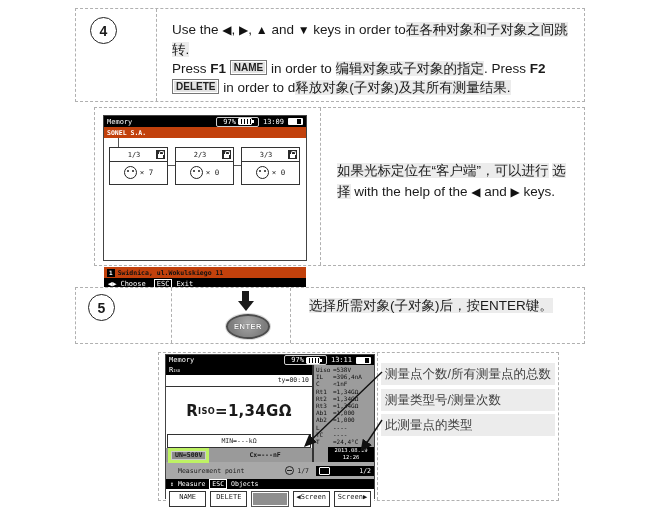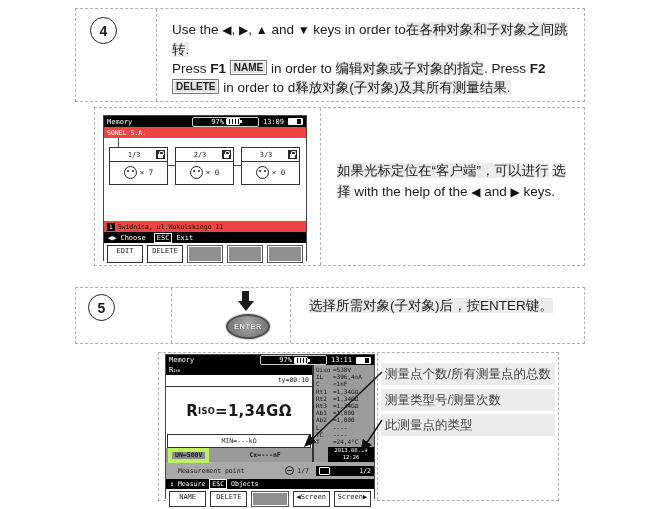--- a/index.html
+++ b/index.html
@@ -16,27 +16,27 @@
           box-shadow:0 0 0 1px #fff inset;}
   .stept{font-size:13.5px;line-height:19px;}
   b{font-weight:bold;}
 
   
   .scr{position:absolute;border:1px solid #444;background:#fff;
        font-family:"DejaVu Sans Mono",monospace;}
   .sbar{background:#000;color:#fff;display:flex;align-items:center;padding:0 3px;gap:4px;}
   .sbar .sp{flex:1;}
   .cell97{display:inline-flex;align-items:center;gap:2px;border:1px solid #cfcfcf;border-radius:2px;
-          padding:0 18px;height:8px;}
+          padding:0 6px;height:8px;}
   .batt{display:inline-block;width:12px;height:5px;border:1px solid #fff;border-radius:1px;position:relative;
         background:repeating-linear-gradient(90deg,#fff 0 2px,transparent 2px 3px);}
   .batt::after{content:"";position:absolute;right:-3px;top:1px;width:2px;height:3px;background:#fff;}
   .batt2{display:inline-block;width:15px;height:7px;background:#fff;border-radius:1px;position:relative;}
   .batt2::after{content:"";position:absolute;right:2px;top:1px;width:4px;height:5px;background:#000;}
-  .gbar{background:#ef4444;display:flex;align-items:center;padding:0 3px;gap:3px;}
+  .gbar{background:#c2410c;display:flex;align-items:center;padding:0 3px;gap:3px;font-weight:bold;}
   .kbar{background:#000;color:#fff;display:flex;align-items:center;padding:0 4px;gap:4px;}
   .escbox{border:1px solid #fff;padding:0 2px;line-height:8px;}
   .fkeys{display:flex;gap:4px;padding:2px 3px;background:#fff;align-items:stretch;}
   .fkeys .fk{flex:1;border:1px solid #333;background:#fff;font-size:7px;text-align:center;
              line-height:11px;box-shadow:0 0 0 1px #fff inset;font-family:"DejaVu Sans Mono",monospace;}
   .fkeys .blank{background:#8f8f8f;border-color:#555;}
   .numbox{background:#000;color:#fff;font-size:6px;padding:0 2px;line-height:8px;}
   .lock{display:inline-block;width:9px;height:9px;background:#2a2a2a;position:relative;}
   .lock::before{content:"";position:absolute;left:2.5px;top:1px;width:3px;height:3px;
                 border:1px solid #fff;border-bottom:none;border-radius:2px 2px 0 0;}
@@ -49,21 +49,21 @@
   
   .s1{left:8px;top:7px;width:202px;height:144px;}
   .s1 .sbar{height:11px;font-size:7px;}
   .s1 .bread{height:11px;font-size:6.5px;color:#fff;}
   .s1 .content{position:relative;height:83px;background:#fff;}
   .card{position:absolute;top:9px;width:57px;height:36px;border:1px solid #333;background:#fff;}
   .cardhead{height:13px;border-bottom:1px solid #333;display:flex;align-items:center;padding:0 2px;}
   .cardhead .lbl{flex:1;text-align:center;font-size:7px;}
   .cardbody{display:flex;align-items:center;justify-content:center;gap:3px;height:20px;font-size:7.5px;}
   .conn{position:absolute;background:#555;}
-  .s1 .gfoot{height:11px;font-size:6.5px;color:#111;}
+  .s1 .gfoot{height:11px;font-size:6.5px;color:#111;margin-top:46px;}
   .s1 .kbar{height:11px;font-size:7px;}
   .s1 .fkeys{height:18px;}
 
   
   .s2{left:6px;top:1px;width:208px;height:143px;}
   .s2 .sbar{height:10px;font-size:7px;}
   .s2 .body{display:flex;height:97px;}
   .s2 .leftcol{width:146px;display:flex;flex-direction:column;border-right:1px solid #333;}
   .s2 .mode{height:10px;font-size:7px;background:#000;color:#fff;display:flex;align-items:center;padding:0 3px;}
   .s2 .timer{height:10px;border-bottom:1px solid #333;font-size:6.5px;text-align:right;padding:1px 3px 0 0;background:#fff;}

